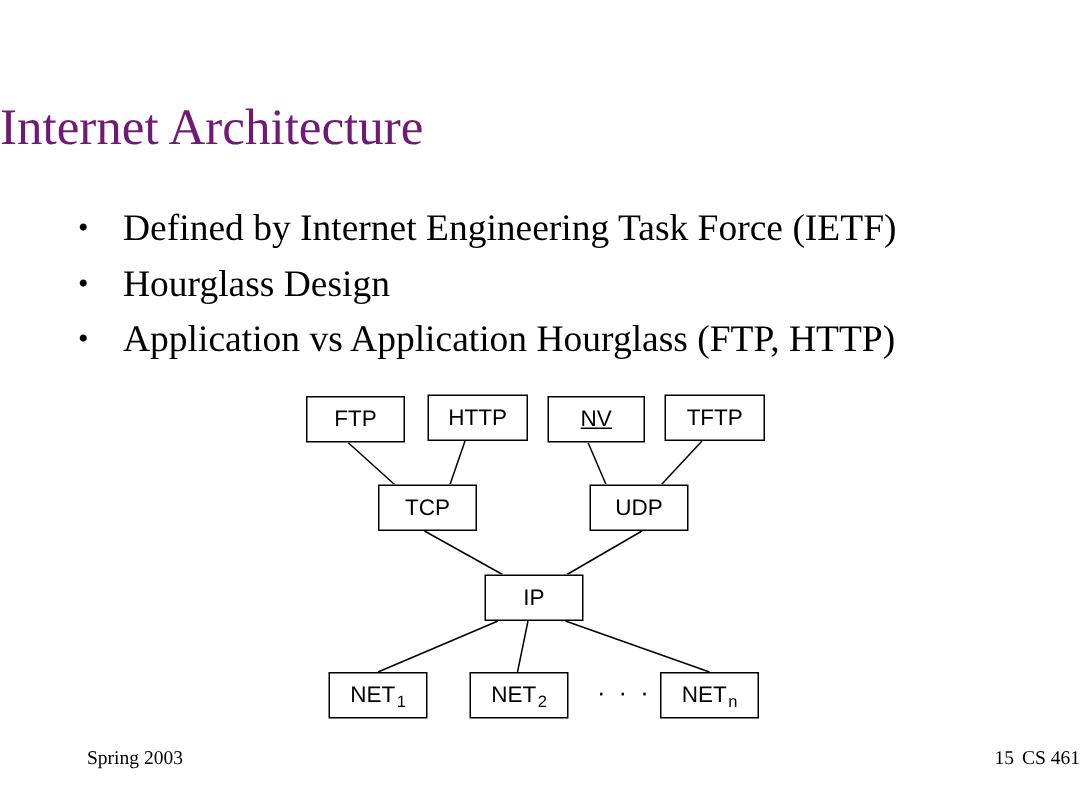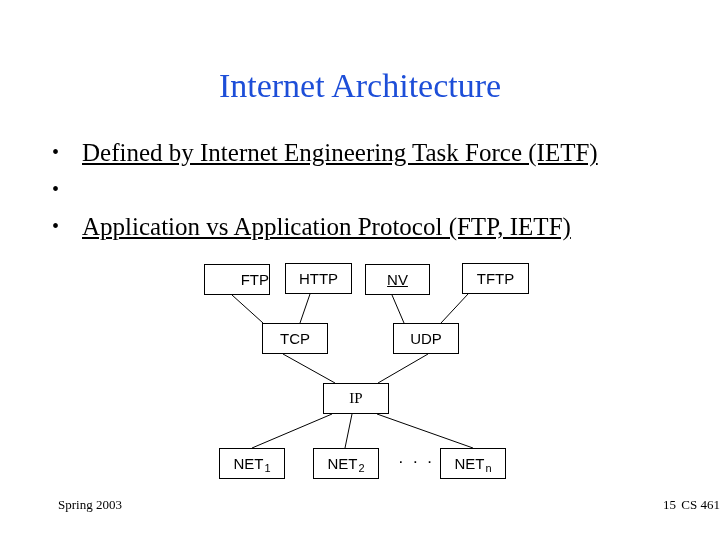--- a/index.html
+++ b/index.html
@@ -15,25 +15,24 @@
     overflow: hidden;
     font-family: "Liberation Serif", serif;
   }
 
   
   #slide-title {
     position: absolute;
     left: 0;
     top: 66px;
     width: 720px;
-    text-align: center;
     font-family: "Liberation Serif", serif;
     font-size: 34px;
     line-height: 40px;
-    color: #1d4ed8;
+    color: #701a75;
     white-space: nowrap;
   }
 
   
   #bullet-list {
     position: absolute;
     left: 52px;
     top: 134px;
     width: 640px;
   }
@@ -48,21 +47,20 @@
   }
   .bullet-mark {
     width: 30px;
     flex: 0 0 30px;
     text-align: left;
     font-size: 20px;
     line-height: 37px;
   }
   .bullet-text {
     flex: 0 0 auto;
-    text-decoration: underline;
   }
 
   
   #diagram {
     position: absolute;
     left: 0;
     top: 0;
     width: 720px;
     height: 540px;
     pointer-events: none;
@@ -123,59 +121,60 @@
 
   <div id="slide-title">Internet Architecture</div>
 
   <div id="bullet-list">
     <div class="bullet-row">
       <span class="bullet-mark">•</span>
       <span class="bullet-text">Defined by Internet Engineering Task Force (IETF)</span>
     </div>
     <div class="bullet-row">
       <span class="bullet-mark">•</span>
+      <span class="bullet-text">Hourglass Design</span>
     </div>
     <div class="bullet-row">
       <span class="bullet-mark">•</span>
-      <span class="bullet-text">Application vs Application Protocol (FTP, IETF)</span>
+      <span class="bullet-text">Application vs Application Hourglass (FTP, HTTP)</span>
     </div>
   </div>
 
   <div id="diagram">
     <svg id="diagram-lines" width="720" height="540">
         <line x1="232" y1="295" x2="263" y2="323" stroke="#000000" stroke-width="1"></line>
         <line x1="310" y1="294" x2="300" y2="323" stroke="#000000" stroke-width="1"></line>
         <line x1="392" y1="295" x2="404" y2="323" stroke="#000000" stroke-width="1"></line>
         <line x1="468" y1="294" x2="441" y2="323" stroke="#000000" stroke-width="1"></line>
         <line x1="283" y1="354" x2="335" y2="383" stroke="#000000" stroke-width="1"></line>
         <line x1="428" y1="354" x2="378" y2="383" stroke="#000000" stroke-width="1"></line>
         <line x1="332" y1="414" x2="252" y2="448" stroke="#000000" stroke-width="1"></line>
         <line x1="352" y1="414" x2="345" y2="448" stroke="#000000" stroke-width="1"></line>
         <line x1="377" y1="414" x2="473" y2="448" stroke="#000000" stroke-width="1"></line>
       </svg>
     <div id="ellipsis-dots" style="left: 398px; top: 452px;">· · ·</div>
-  <div class="node-box" style="left: 204px; top: 264px; width: 66px; height: 31px; justify-content: flex-end;">
+  <div class="node-box" style="left: 204px; top: 264px; width: 66px; height: 31px;">
         <span>FTP</span>
       </div>
       <div class="node-box" style="left: 285px; top: 263px; width: 67px; height: 31px;">
         <span>HTTP</span>
       </div>
       <div class="node-box" style="left: 365px; top: 264px; width: 65px; height: 31px; text-decoration: underline;">
         <span>NV</span>
       </div>
-      <div class="node-box" style="left: 462px; top: 263px; width: 67px; height: 31px; text-align: center;">
+      <div class="node-box" style="left: 443px; top: 263px; width: 67px; height: 31px; text-align: center;">
         <span>TFTP</span>
       </div>
-      <div class="node-box" style="left: 262px; top: 323px; width: 66px; height: 31px;">
+      <div class="node-box" style="left: 252px; top: 323px; width: 66px; height: 31px;">
         <span>TCP</span>
       </div>
       <div class="node-box" style="left: 393px; top: 323px; width: 66px; height: 31px;">
         <span>UDP</span>
       </div>
-      <div class="node-box" style="left: 323px; top: 383px; width: 66px; height: 31px; font-family: Liberation Serif, serif;">
+      <div class="node-box" style="left: 323px; top: 383px; width: 66px; height: 31px;">
         <span>IP</span>
       </div>
       <div class="node-box" style="left: 219px; top: 448px; width: 66px; height: 31px;">
         <span>NET</span>
         <span class="sub">1</span>
       </div>
       <div class="node-box" style="left: 313px; top: 448px; width: 66px; height: 31px;">
         <span>NET</span>
         <span class="sub">2</span>
       </div>

